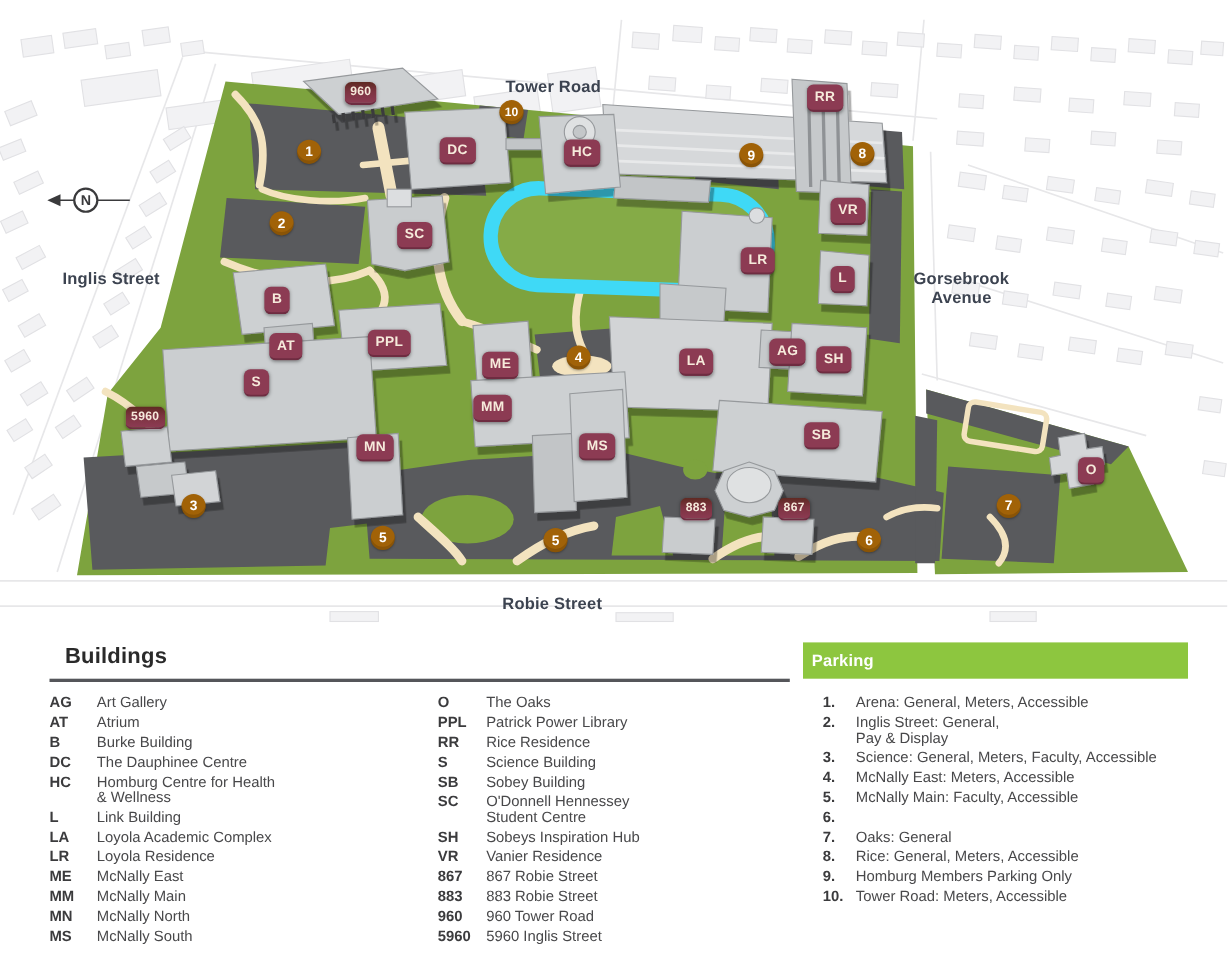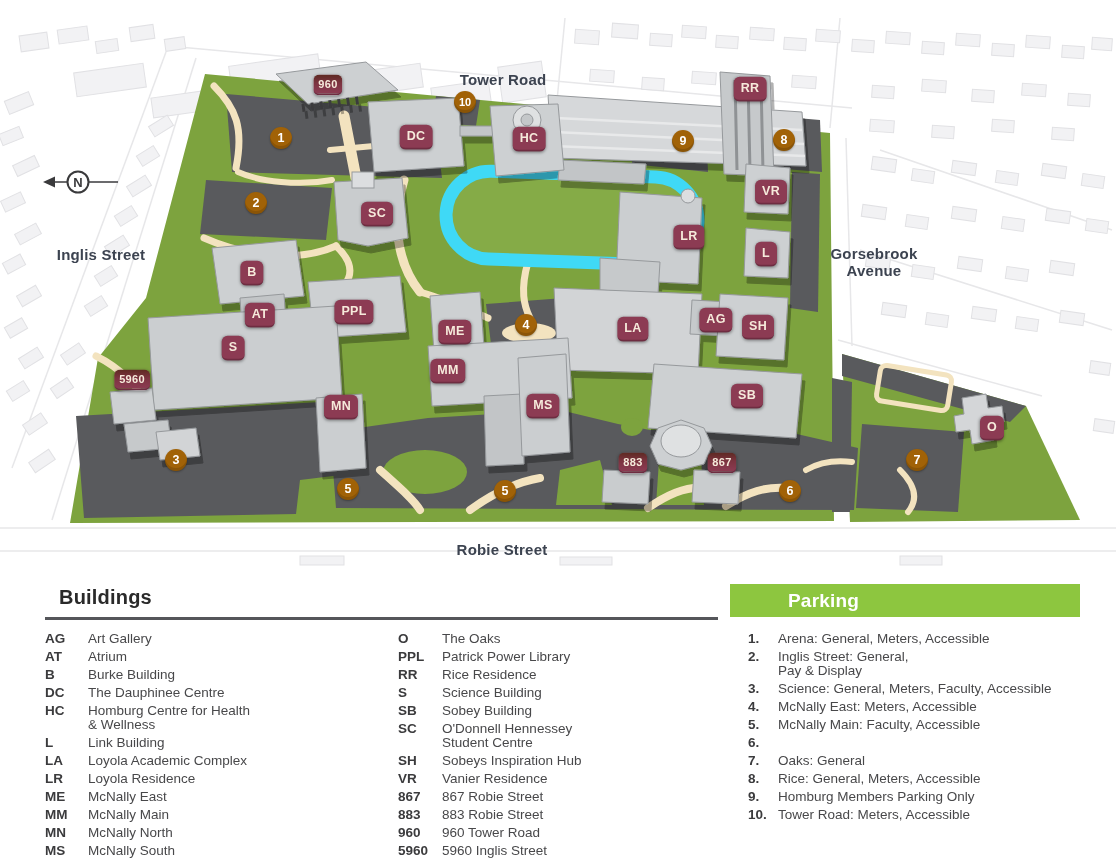--- a/index.html
+++ b/index.html
@@ -38,21 +38,21 @@
     position:absolute; transform:translate(-50%,-50%);
     color:#3C4350; font-weight:bold; font-size:15px;
     white-space:pre-line; text-align:center; z-index:4; letter-spacing:.2px;
   }
   .north { position:absolute; left:40px; top:169px; z-index:4; }
 
   
   .bld-title { position:absolute; left:59px; top:586px; margin:0; font-size:20px; font-weight:bold; color:#2A2A2A; letter-spacing:.2px; }
   .bld-rule  { position:absolute; left:45px; top:617px; width:673px; height:3px; background:#55565A; }
   .pk-header { position:absolute; left:730px; top:584px; width:350px; height:33px; background:#8DC63F; }
-  .pk-header span { display:block; padding-left:22px; line-height:33px; color:#fff; font-weight:bold; font-size:19px; letter-spacing:.2px;margin-left:36px; }
+  .pk-header span { display:block; padding-left:8px; line-height:33px; color:#fff; font-weight:bold; font-size:15px; letter-spacing:.2px; }
 
   .bcol1 { position:absolute; left:45px;  top:632px; width:335px; }
   .bcol2 { position:absolute; left:398px; top:632px; width:320px; }
   .pklist{ position:absolute; left:748px; top:632px; width:345px; }
 
   .lg-row { display:flex; margin-bottom:4px; line-height:14px; font-size:13.5px; color:#48484A; }
   .lg-code { width:43px; flex-shrink:0; font-weight:bold; color:#3B3B3D; }
   .bcol2 .lg-code { width:44px; }
   .lg-name { white-space:pre-line; }
   .pk-num { width:30px; flex-shrink:0; font-weight:bold; color:#3B3B3D; }

